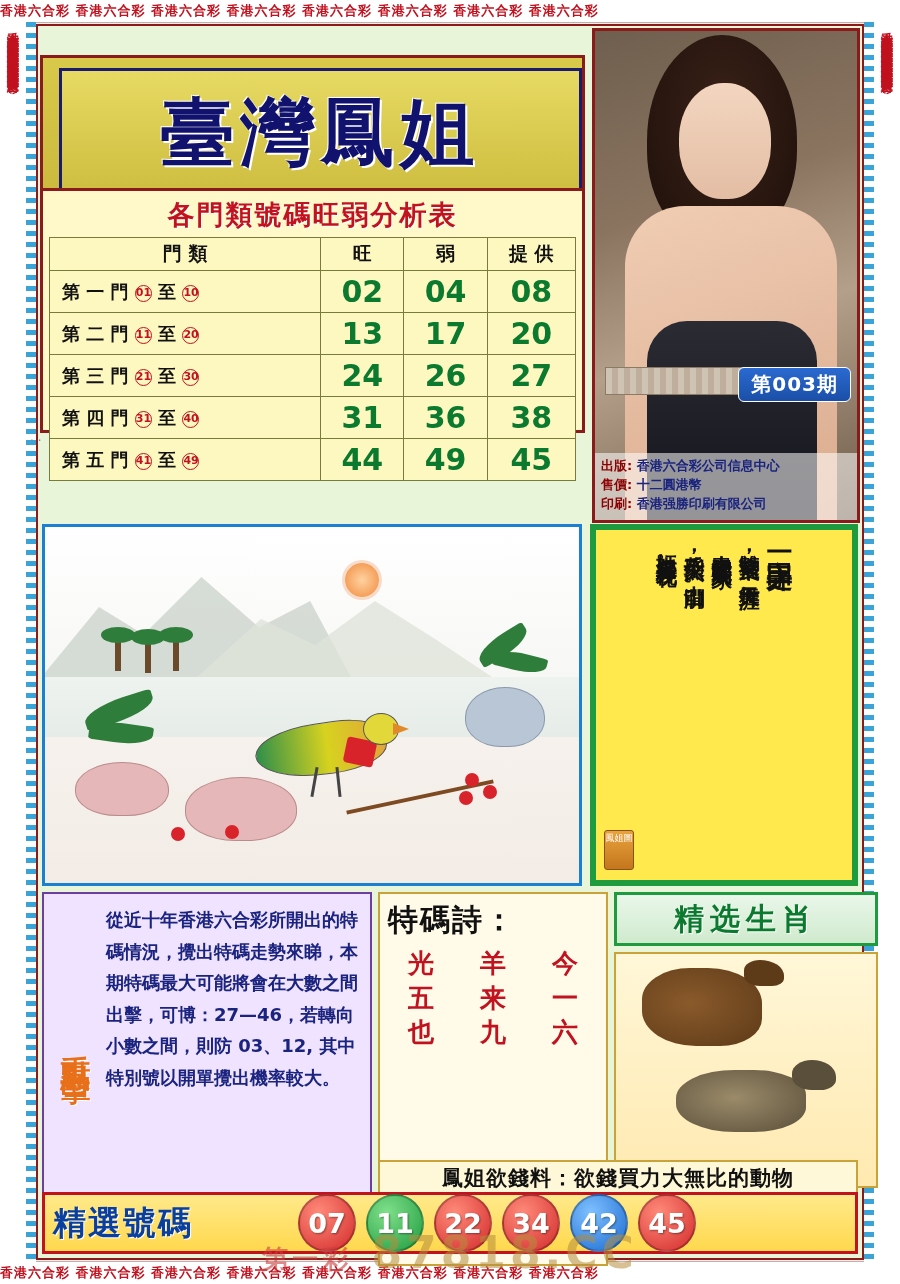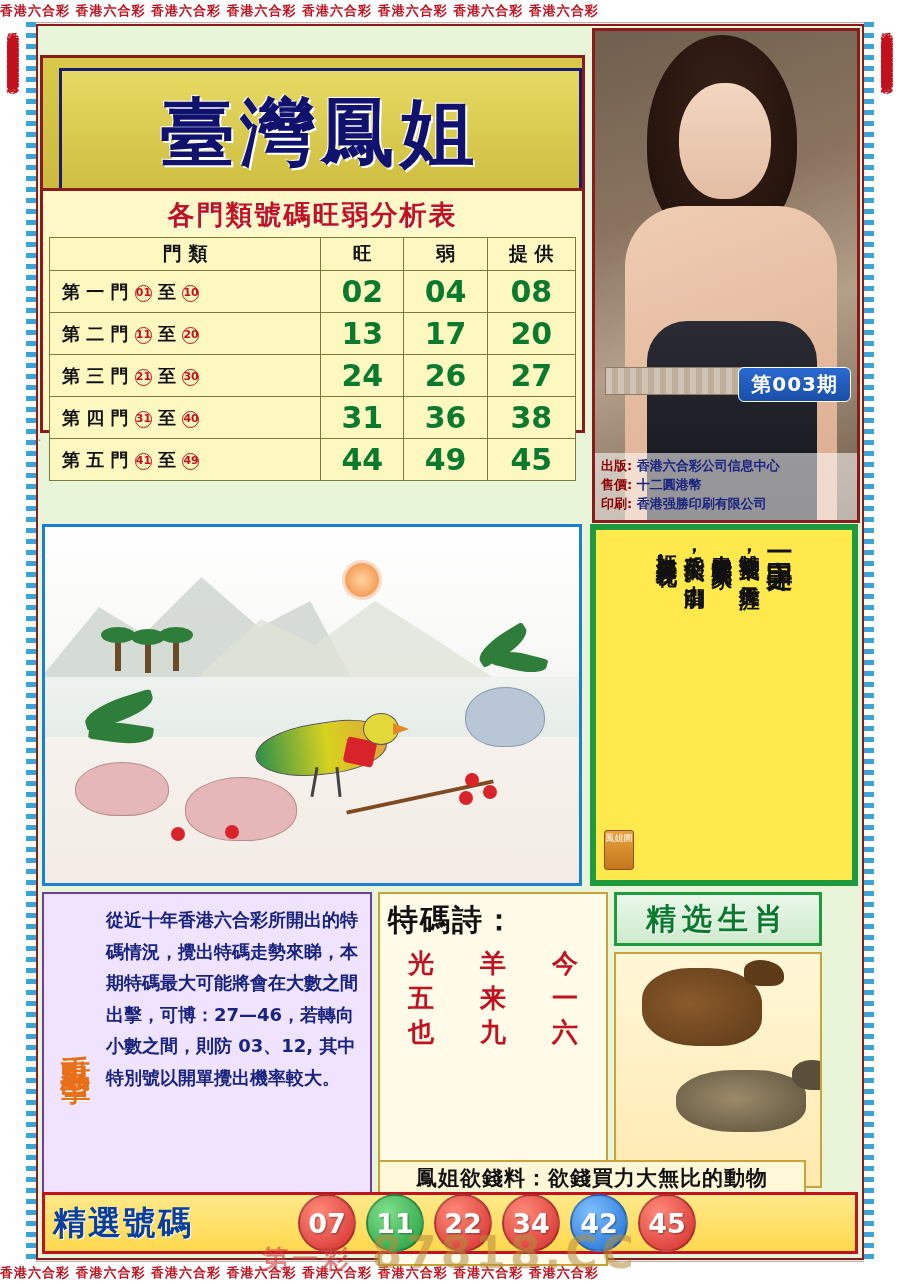--- a/index.html
+++ b/index.html
@@ -321,21 +321,21 @@
   }
   .tema-grid{
     display:grid;grid-template-columns:repeat(3,1fr);
     gap:2px;padding:4px 6px;
   }
   .tema-grid span{
     font-size:26px;font-weight:bold;color:#c1121f;text-align:center;line-height:1.25;
   }
 
   .zodiac-card{
-    position:absolute;left:576px;top:866px;width:208px;height:302px;
+    position:absolute;left:576px;top:866px;width:264px;height:302px;
     box-sizing:border-box;
   }
   .zodiac-head{
     height:54px;
     background:linear-gradient(#eaf7ea,#cfeacd);
     border:3px solid #1f9b3f;box-sizing:border-box;
     display:flex;align-items:center;justify-content:center;
     font-size:30px;font-weight:bold;color:#0b7a2f;letter-spacing:6px;
     text-shadow:1px 1px 0 #fff;
   }
@@ -352,21 +352,21 @@
   }
   .horse-head{position:absolute;left:128px;top:6px;width:40px;height:26px;background:#5d3a18;border-radius:40% 60% 30% 40%;}
   .wolf{
     left:60px;top:116px;width:130px;height:62px;
     background:radial-gradient(ellipse at 45% 45%,#9b8b6a,#5a4f3a);
     border-radius:45% 40% 40% 45%;
   }
   .wolf-head{position:absolute;left:176px;top:106px;width:44px;height:30px;background:#5a4f3a;border-radius:45% 55% 35% 45%;}
 
   .fengjie-bar{
-    position:absolute;left:340px;top:1134px;width:428px;height:36px;
+    position:absolute;left:340px;top:1134px;width:480px;height:36px;
     background:#fff8d8;border:2px solid #caa23a;box-sizing:border-box;
     display:flex;align-items:center;justify-content:center;
     font-size:21px;font-weight:bold;color:#111;letter-spacing:1px;
   }
 
   
   .bottom-bar{
     position:absolute;left:4px;bottom:4px;width:816px;height:62px;
     background:linear-gradient(#ffe98a,#ffd84d);
     border:3px solid #c1121f;box-sizing:border-box;

